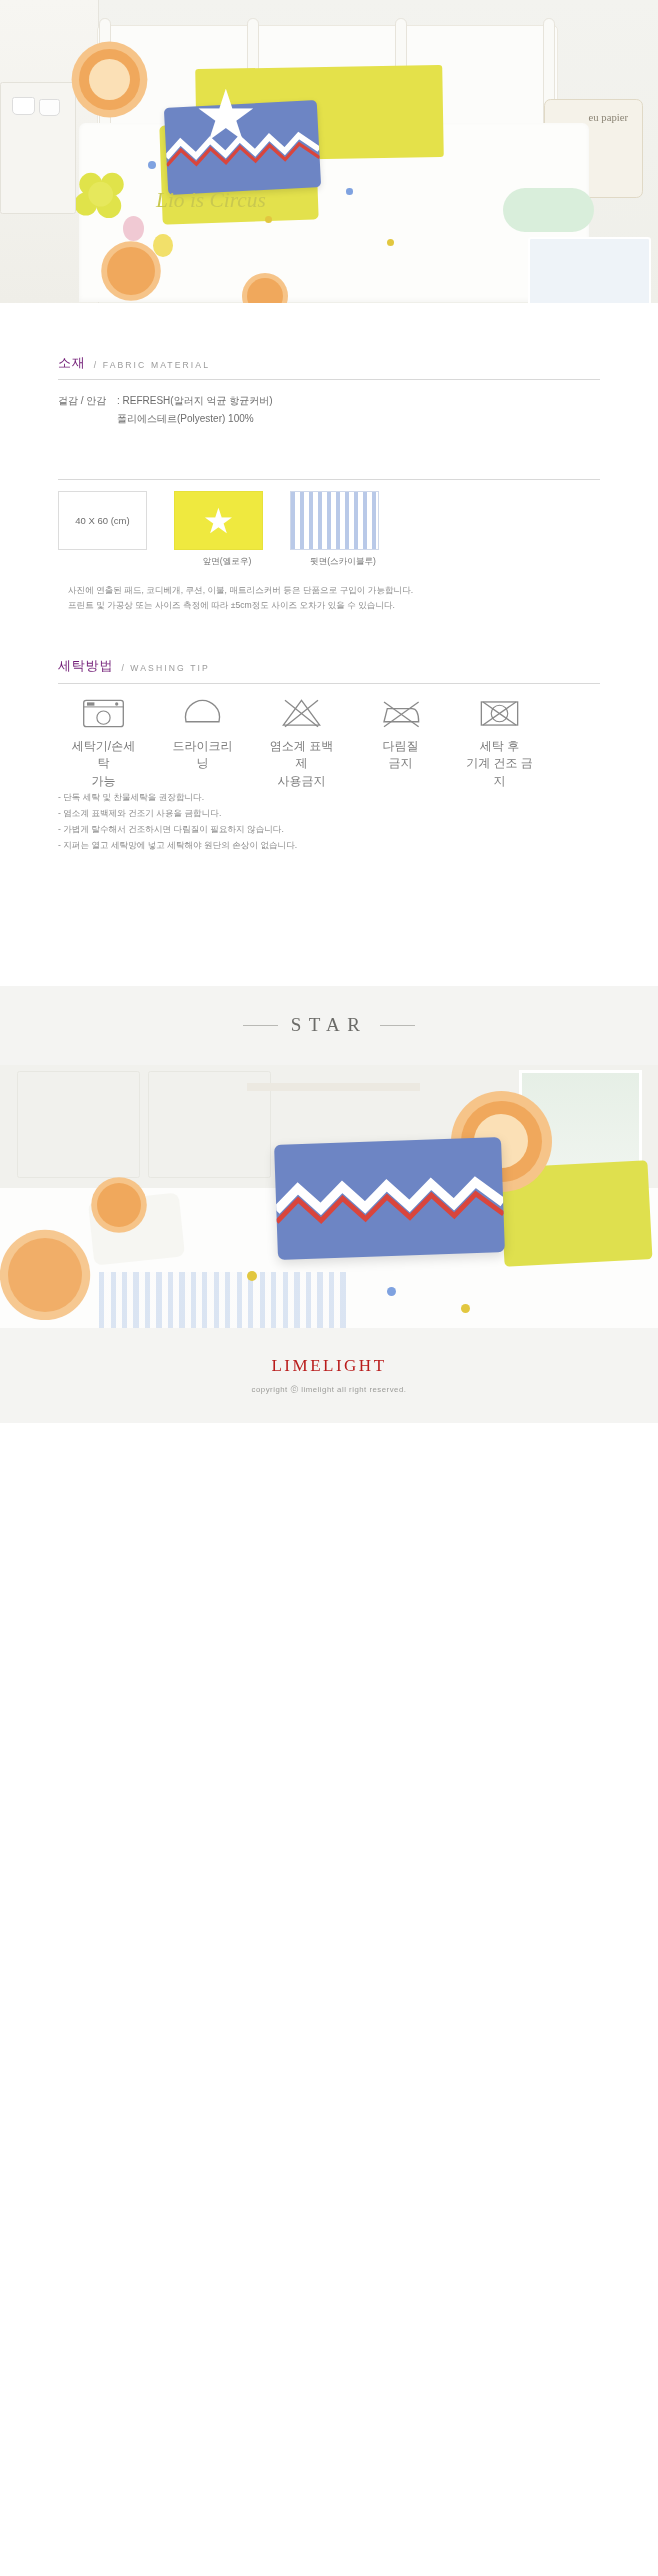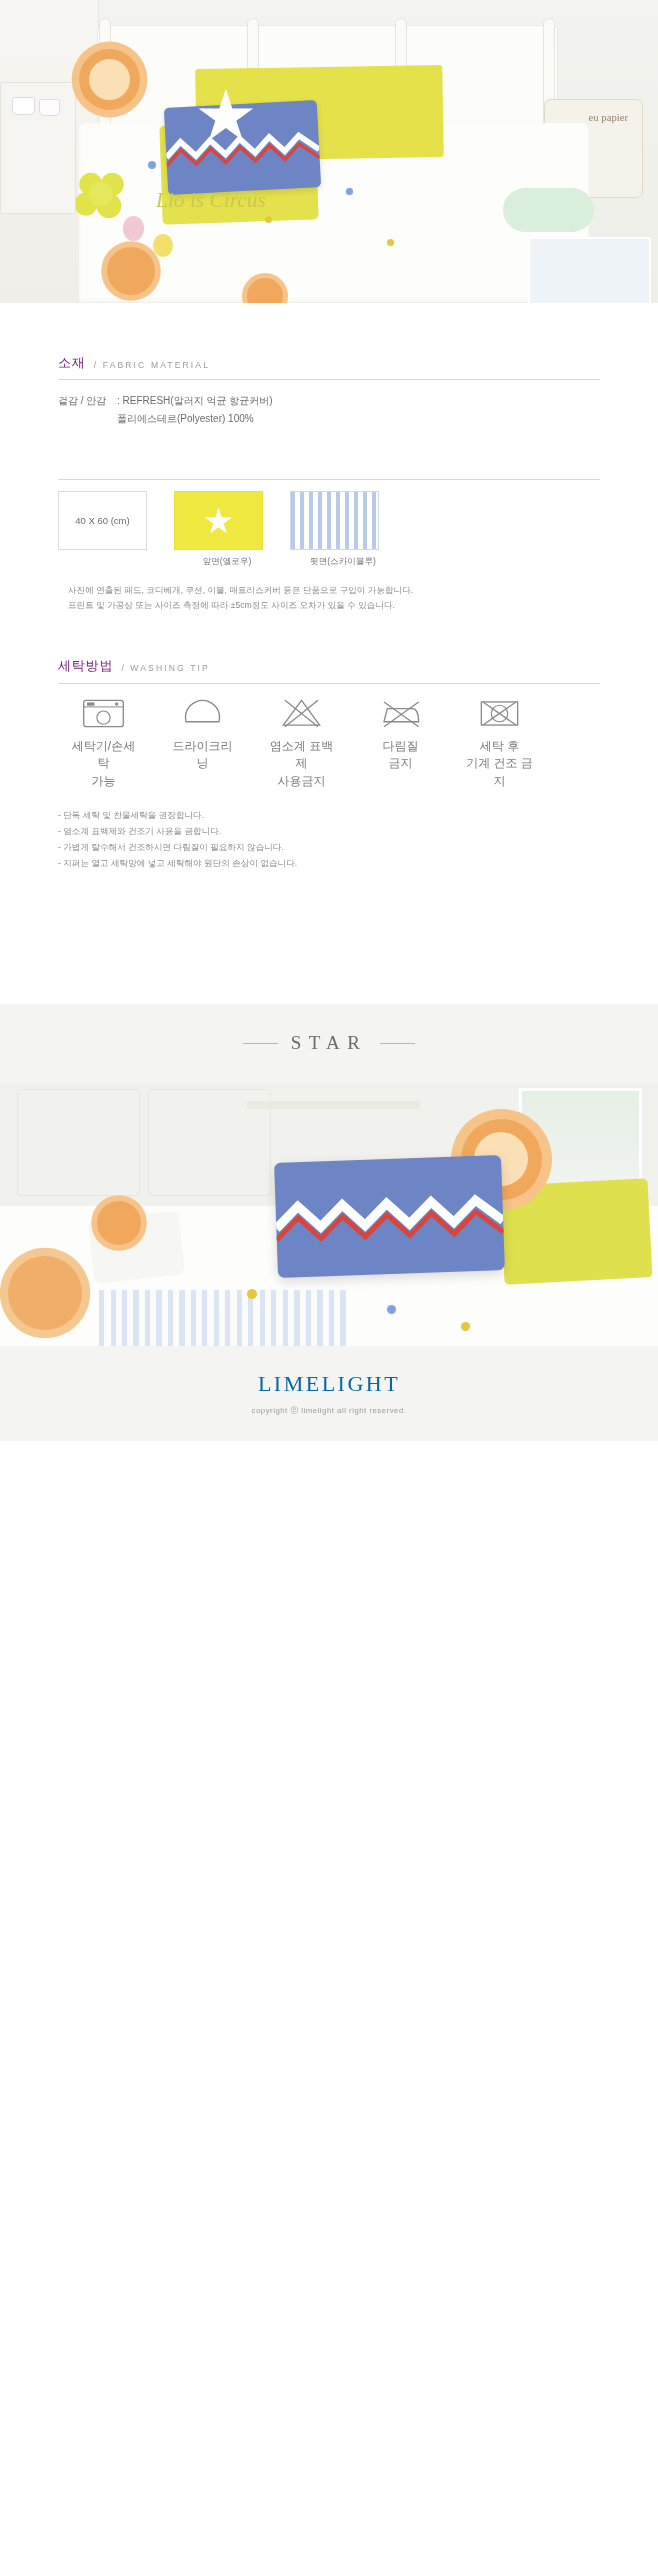--- a/index.html
+++ b/index.html
@@ -128,21 +128,21 @@
   .sw-cap.spacer { visibility:hidden; }
 
   .note { margin-top: 15px; font-size: 8.6px; color:#8a8a8a; line-height:1.75; }
   .note .ind { padding-left: 10px; display:block; }
 
   
   .wash-icons { display:flex; gap: 28px; margin-top: 11.5px; padding-left: 10px; }
   .wash-item { width: 71px; text-align:center; }
   .wash-item .ic { height: 38px; display:flex; align-items:center; justify-content:center; }
   .wash-item .cap { font-size: 12px; color:#7a7a7a; line-height:1.45; margin-top:5px; }
-  .wash-notes { margin-top: 18px; font-size:8.6px; color:#8a8a8a; line-height:1.85; }
+  .wash-notes { font-size:8.6px; color:#8a8a8a; line-height:1.85; }
 
   
   .starband {
     width:658px; height:79px; background:#f4f4f2; display:flex; align-items:center; justify-content:center;
     margin-top: 33px;
   }
   .starband .dash { width:35px; height:0.8px; background:#b9b9b5; margin:0 13px; }
   .starband .word {
     font-family:"Liberation Serif", serif; font-size:19px; color:#6b6b68; letter-spacing:7.4px;
   }
@@ -161,21 +161,21 @@
   .h2-yellow { position:absolute; left:502px; top:99px; width:148px; height:99px; background:#dfe04e; border-radius:5px; transform:rotate(-3deg); }
   .h2-lion { position:absolute; left:461px; top:36px; width:81px; height:81px; border-radius:50%; background:#f0a85c; box-shadow:0 0 0 10px #f6c489; }
   .h2-lion .f { position:absolute; left:13px; top:13px; width:54px; height:54px; border-radius:50%; background:#fbe0b6; }
   .h2-doll { position:absolute; left:91px; top:132px; width:91px; height:64px; background:#f6f6f2; border-radius:8.2px; transform:rotate(-6deg); }
   .h2-dolllion { position:absolute; left:97px; top:118px; width:44px; height:44px; border-radius:50%; background:#f0a85c; box-shadow:0 0 0 5.8px #f6c489; }
   .h2-bigLion { position:absolute; left:8.2px; top:173px; width:74px; height:74px; border-radius:50%; background:#f0a85c; box-shadow:0 0 0 8.2px #f6c489; opacity:.92; }
   .h2-stripe { position:absolute; left:99px; top:207px; width:247px; height:56px; background:repeating-linear-gradient(90deg,#cfdcef 0 5px,#fbfbfb 5px 11.5px); opacity:.75; }
 
   
   .footer { width:658px; height:95px; background:#f4f4f2; display:flex; flex-direction:column; align-items:center; justify-content:center; }
-  .footer .brand { font-family:"Liberation Serif", serif; font-size:22px; color:#0369a1; letter-spacing:2.5px; }
+  .footer .brand { font-family:"Liberation Serif", serif; font-size:17px; color:#b91c1c; letter-spacing:2.5px; }
   .footer .copy { font-size:7.8px; color:#9b9b98; letter-spacing:0.5px; margin-top:8.2px; }
   .spacer-white { width:658px; background:#fff; }
 </style>
 </head>
 <body>
 
 <div class="page">
 
   <div class="hero">
     <div class="hero-wallleft"></div>

